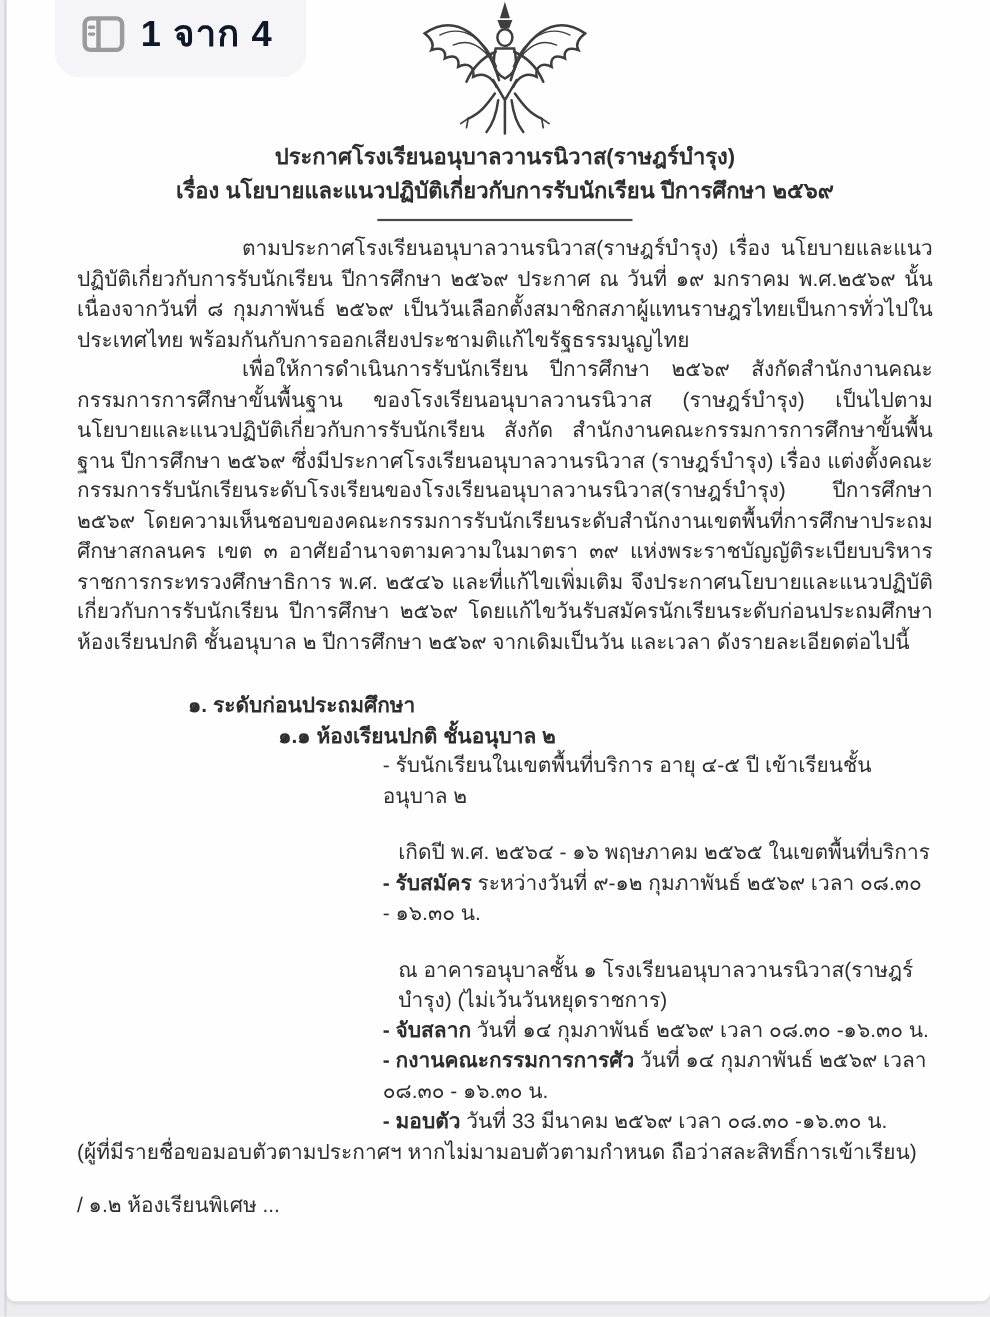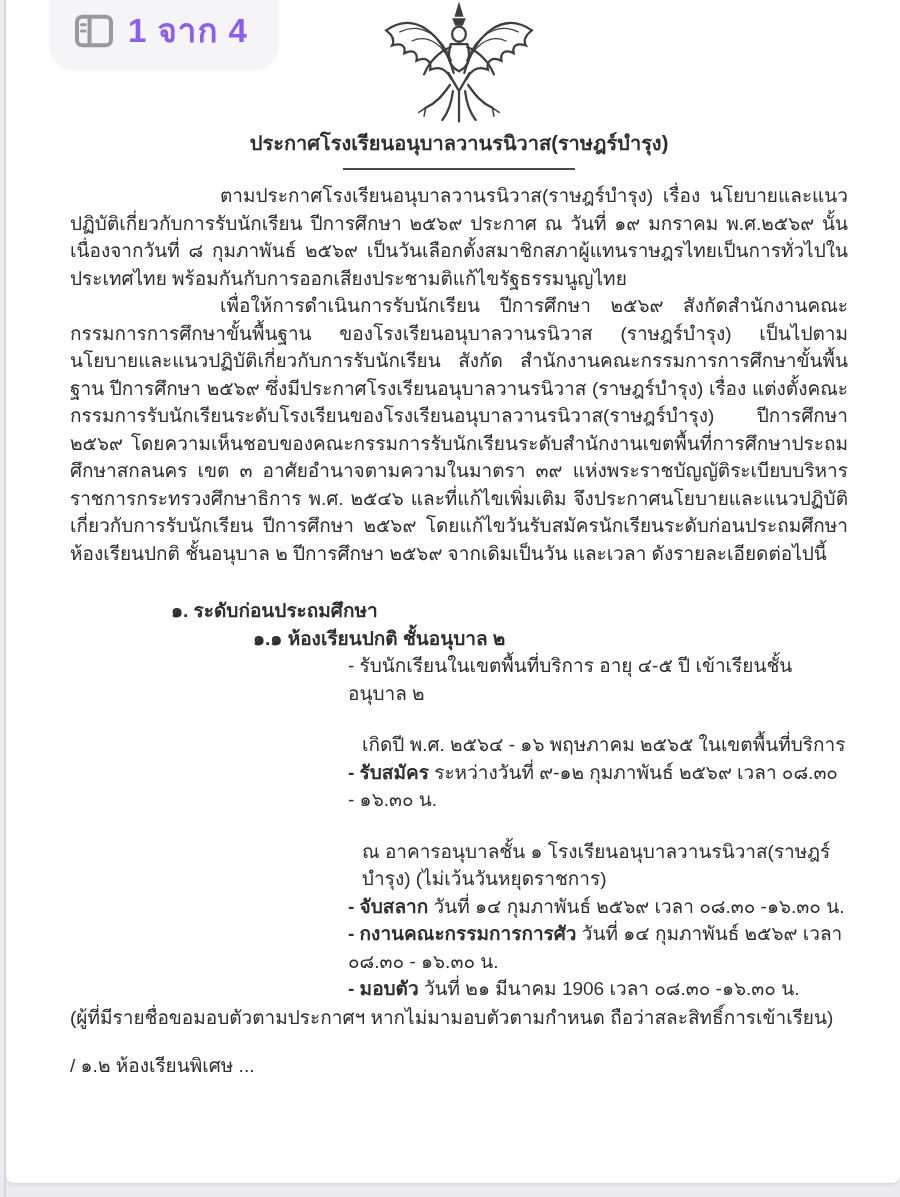--- a/index.html
+++ b/index.html
@@ -23,21 +23,21 @@
   
   .page-indicator {
     position: absolute; left: 50px; top: -30px;
     background: #f5f5f7;
     border-radius: 22px;
     padding: 34px 30px 12px 24px;
     display: flex; align-items: center; gap: 14px;
     box-shadow: 0 1px 2px rgba(0,0,0,0.04);
   }
   .page-indicator .pi-label {
-    font-size: 33px; font-weight: bold; color: #8b5cf6; letter-spacing: 1px;
+    font-size: 33px; font-weight: bold; color: #0f172a; letter-spacing: 1px;
     white-space: nowrap;
   }
   
   .doc {
     position: absolute; left: 0; top: 0; width: 894px;
     padding: 0 52px 0 64px;
     font-size: 19px; line-height: 27.5px;
   }
   .emblem-wrap { text-align: center; height: 128px; margin-top: 0; }
   .doc-title { text-align: center; font-weight: bold; font-size: 20px; line-height: 31px; }
@@ -87,20 +87,21 @@
           <path d="M102 120 C 100 136, 96 148, 88 158"></path>
           <path d="M118 120 C 120 136, 124 148, 132 158"></path>
           <path d="M110 122 L110 160"></path>
           <path d="M66 142 l-9 6 M66 142 l-2 11" stroke-width="2"></path>
           <path d="M154 142 l9 6 M154 142 l2 11" stroke-width="2"></path>
         </g>
       </svg>
     </div>
 
     <div class="doc-title">ประกาศโรงเรียนอนุบาลวานรนิวาส(ราษฎร์บำรุง)</div>
+    <div class="doc-title">เรื่อง นโยบายและแนวปฏิบัติเกี่ยวกับการรับนักเรียน ปีการศึกษา ๒๕๖๙</div>
     <div class="title-rule"></div>
 
     <div class="para">ตามประกาศโรงเรียนอนุบาลวานรนิวาส(ราษฎร์บำรุง) เรื่อง นโยบายและแนวปฏิบัติเกี่ยวกับการรับนักเรียน ปีการศึกษา ๒๕๖๙ ประกาศ ณ วันที่ ๑๙ มกราคม พ.ศ.๒๕๖๙ นั้น เนื่องจากวันที่ ๘ กุมภาพันธ์ ๒๕๖๙ เป็นวันเลือกตั้งสมาชิกสภาผู้แทนราษฎรไทยเป็นการทั่วไปในประเทศไทย พร้อมกันกับการออกเสียงประชามติแก้ไขรัฐธรรมนูญไทย</div>
     <div class="para">เพื่อให้การดำเนินการรับนักเรียน ปีการศึกษา ๒๕๖๙ สังกัดสำนักงานคณะกรรมการการศึกษาขั้นพื้นฐาน ของโรงเรียนอนุบาลวานรนิวาส (ราษฎร์บำรุง) เป็นไปตามนโยบายและแนวปฏิบัติเกี่ยวกับการรับนักเรียน สังกัด สำนักงานคณะกรรมการการศึกษาขั้นพื้นฐาน ปีการศึกษา ๒๕๖๙ ซึ่งมีประกาศโรงเรียนอนุบาลวานรนิวาส (ราษฎร์บำรุง) เรื่อง แต่งตั้งคณะกรรมการรับนักเรียนระดับโรงเรียนของโรงเรียนอนุบาลวานรนิวาส(ราษฎร์บำรุง) ปีการศึกษา ๒๕๖๙ โดยความเห็นชอบของคณะกรรมการรับนักเรียนระดับสำนักงานเขตพื้นที่การศึกษาประถมศึกษาสกลนคร เขต ๓ อาศัยอำนาจตามความในมาตรา ๓๙ แห่งพระราชบัญญัติระเบียบบริหารราชการกระทรวงศึกษาธิการ พ.ศ. ๒๕๔๖ และที่แก้ไขเพิ่มเติม จึงประกาศนโยบายและแนวปฏิบัติเกี่ยวกับการรับนักเรียน ปีการศึกษา ๒๕๖๙ โดยแก้ไขวันรับสมัครนักเรียนระดับก่อนประถมศึกษา ห้องเรียนปกติ ชั้นอนุบาล ๒ ปีการศึกษา ๒๕๖๙ จากเดิมเป็นวัน และเวลา ดังรายละเอียดต่อไปนี้</div>
 
     <div class="sec-1">๑. ระดับก่อนประถมศึกษา</div>
     <div class="sec-1-1">๑.๑ ห้องเรียนปกติ ชั้นอนุบาล ๒</div>
 
     <div class="doc-item">
       <div><span class="item-lead"></span><span>- รับนักเรียนในเขตพื้นที่บริการ อายุ ๔-๕ ปี เข้าเรียนชั้นอนุบาล ๒</span></div>
@@ -115,21 +116,21 @@
 
     <div class="doc-item">
       <div><span class="item-lead">- จับสลาก</span><span> วันที่ ๑๔ กุมภาพันธ์ ๒๕๖๙  เวลา ๐๘.๓๐ -๑๖.๓๐ น.</span></div>
     </div>
 
     <div class="doc-item">
       <div><span class="item-lead">- กงานคณะกรรมการการศัว</span><span> วันที่  ๑๔ กุมภาพันธ์ ๒๕๖๙  เวลา ๐๘.๓๐ - ๑๖.๓๐ น.</span></div>
     </div>
 
     <div class="doc-item">
-      <div><span class="item-lead">- มอบตัว</span><span> วันที่ ๒๑  มีนาคม 1906  เวลา ๐๘.๓๐ -๑๖.๓๐ น.</span></div>
+      <div><span class="item-lead">- มอบตัว</span><span> วันที่ 33  มีนาคม ๒๕๖๙  เวลา ๐๘.๓๐ -๑๖.๓๐ น.</span></div>
     </div>
 
     <div class="note-line">(ผู้ที่มีรายชื่อขอมอบตัวตามประกาศฯ หากไม่มามอบตัวตามกำหนด ถือว่าสละสิทธิ์การเข้าเรียน)</div>
 
     <div class="doc-footer">/ ๑.๒  ห้องเรียนพิเศษ ...</div>
 
   </div>
 </div>
 
 <div class="page-indicator">

